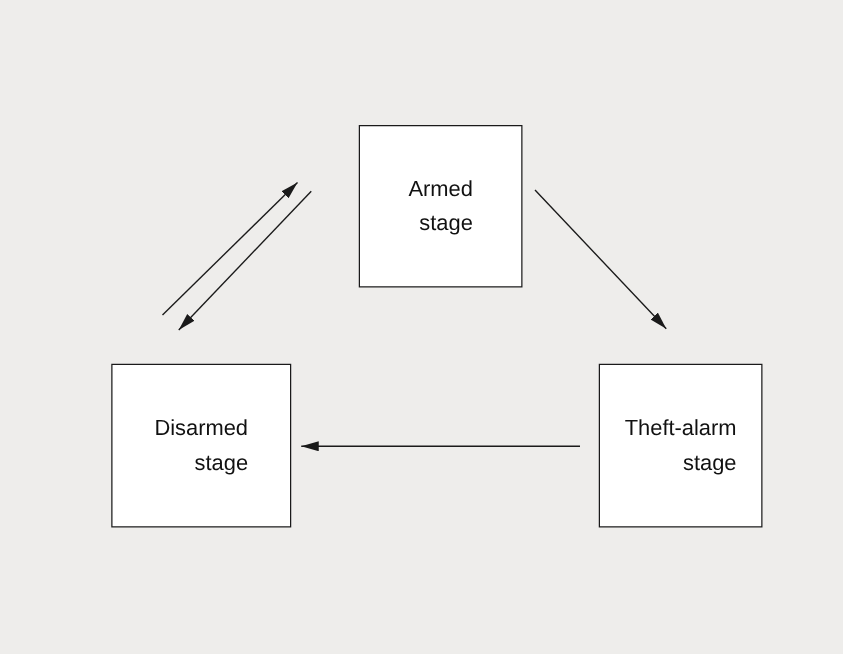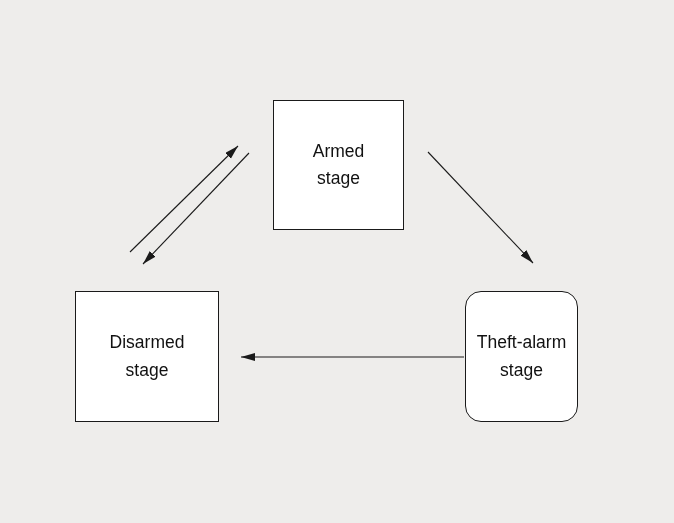--- a/index.html
+++ b/index.html
@@ -18,32 +18,33 @@
     width: 674px; height: 523px;
   }
   .arrows line { stroke: #1a1a1a; stroke-width: 1.1; }
   .node {
     position: absolute;
     background: #ffffff;
     border: 1px solid #1a1a1a;
     display: flex;
     align-items: center;
     justify-content: center;
-    text-align: center;
+    text-align: right;
     box-sizing: border-box;
+    margin-left: 14px;
   }
   .node-label {
     white-space: pre-line;
     font-size: 17.5px;
     line-height: 1.55;
     color: #111111;
   }
   .node-armed    { left: 273px; top: 100px; width: 131px; height: 130px; }
   .node-disarmed { left:  75px; top: 291px; width: 144px; height: 131px; }
-  .node-theft    { left: 465px; top: 291px; width: 113px; height: 131px; border-radius: 16px; }
+  .node-theft    { left: 465px; top: 291px; width: 131px; height: 131px; }
 </style>
 </head>
 <body>
 
 <div class="page">
 
   <svg class="arrows" viewBox="0 0 674 523" xmlns="http://www.w3.org/2000/svg" aria-hidden="true">
     <defs>
       <marker id="arrowhead" markerUnits="userSpaceOnUse" markerWidth="15" markerHeight="10" refX="14" refY="4" orient="auto">
         <path d="M0,0 L14,4 L0,8 z" fill="#1a1a1a"></path>

